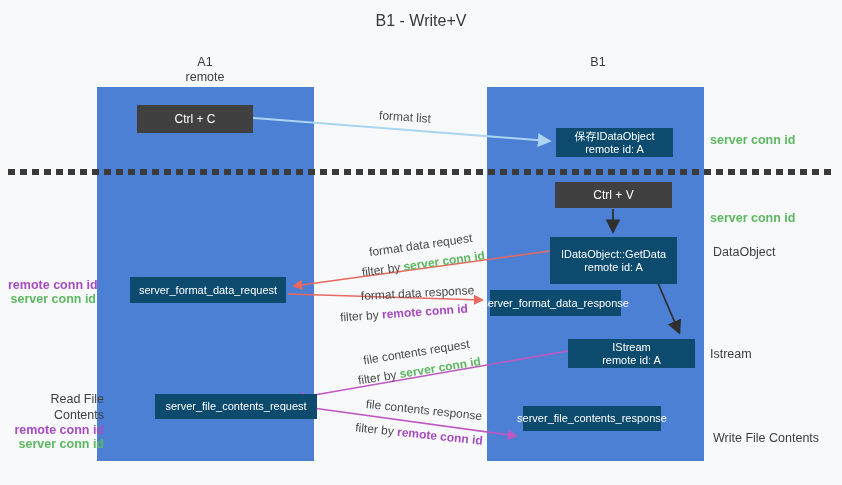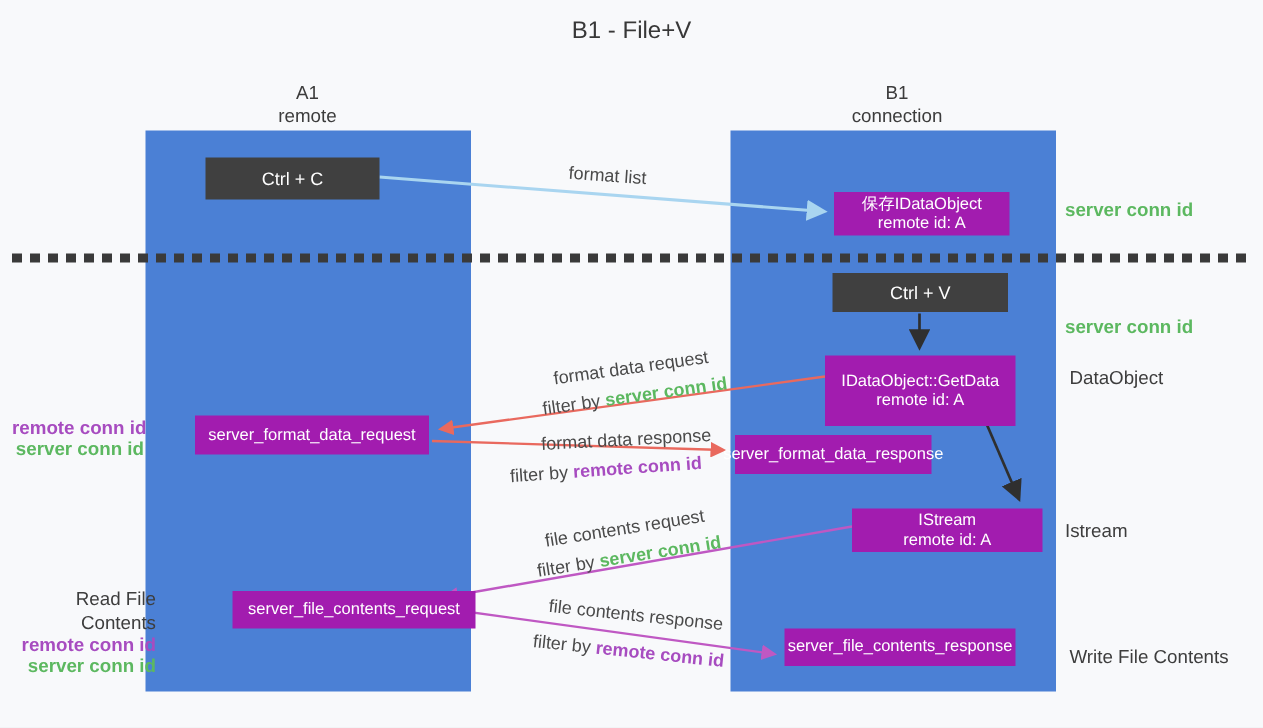--- a/index.html
+++ b/index.html
@@ -31,30 +31,30 @@
     position:absolute; left:8px; top:169px; width:828px; height:6px;
     background:repeating-linear-gradient(90deg,#3a3a3a 0 7px,transparent 7px 12px);
   }
   
   .node {
     position:absolute; display:flex; flex-direction:column;
     align-items:center; justify-content:center;
     color:#ffffff; font-size:11px; line-height:13px; text-align:center;
   }
   .node.green { background:#404040; }
-  .node.orange { background:#a21caf; }
+  .node.orange { background:#0c4a6e; }
   #n-ctrlc   { left:137px; top:105px; width:116px; height:28px; font-size:12px; }
   #n-save    { left:556px; top:128px; width:117px; height:29px; }
   #n-ctrlv   { left:555px; top:182px; width:117px; height:26px; font-size:12px; }
   #n-getdata { left:550px; top:237px; width:127px; height:47px; }
   #n-freq    { left:130px; top:277px; width:156px; height:26px; }
   #n-fresp   { left:490px; top:290px; width:131px; height:26px;text-align:right; }
   #n-istream { left:568px; top:339px; width:127px; height:29px; }
   #n-fcreq   { left:127px; top:394px; width:162px; height:25px;margin-left:28px; }
-  #n-fcresp  { left:523px; top:419px; width:154px; height:25px; }
+  #n-fcresp  { left:523px; top:406px; width:138px; height:25px; }
   
   .elabel {
     position:absolute; text-align:center; font-size:12px; color:#4a4a4a;
     line-height:19px; white-space:nowrap;
   }
   .key-green  { color:#5cb860; font-weight:bold; }
   .key-purple { color:#a74cc0; font-weight:bold; }
   #el-formatlist { left:345px; top:108px; width:120px; transform:rotate(4deg); }
   #el-fdr  { left:348px; top:236px; width:148px; transform:rotate(-8deg); }
   #el-fresp1 { left:355px; top:284px; width:125px; transform:rotate(-3deg); }
@@ -77,30 +77,29 @@
   #lb-bot .plain { line-height:16px; }
   
   #arrows { position:absolute; left:0; top:0; width:842px; height:485px; pointer-events:none; }
 </style>
 </head>
 <body>
 
 <div id="canvas">
 
   <div class="title">
-    <div>B1 - File+V</div>
+    <div>B1 - Write+V</div>
   </div>
 
   <div class="lane-header" id="hdr-left">
     <div>A1</div>
     <div>remote</div>
   </div>
   <div class="lane-header" id="hdr-right">
     <div>B1</div>
-    <div>connection</div>
   </div>
 
   <div class="lane" id="lane-left"></div>
   <div class="lane" id="lane-right"></div>
 
   <div id="dotted"></div>
 
   <svg id="arrows">
     <defs>
       <marker id="m-blue" viewBox="0 0 10 10" refX="8" refY="5" markerWidth="7" markerHeight="7" orient="auto-start-reverse">

